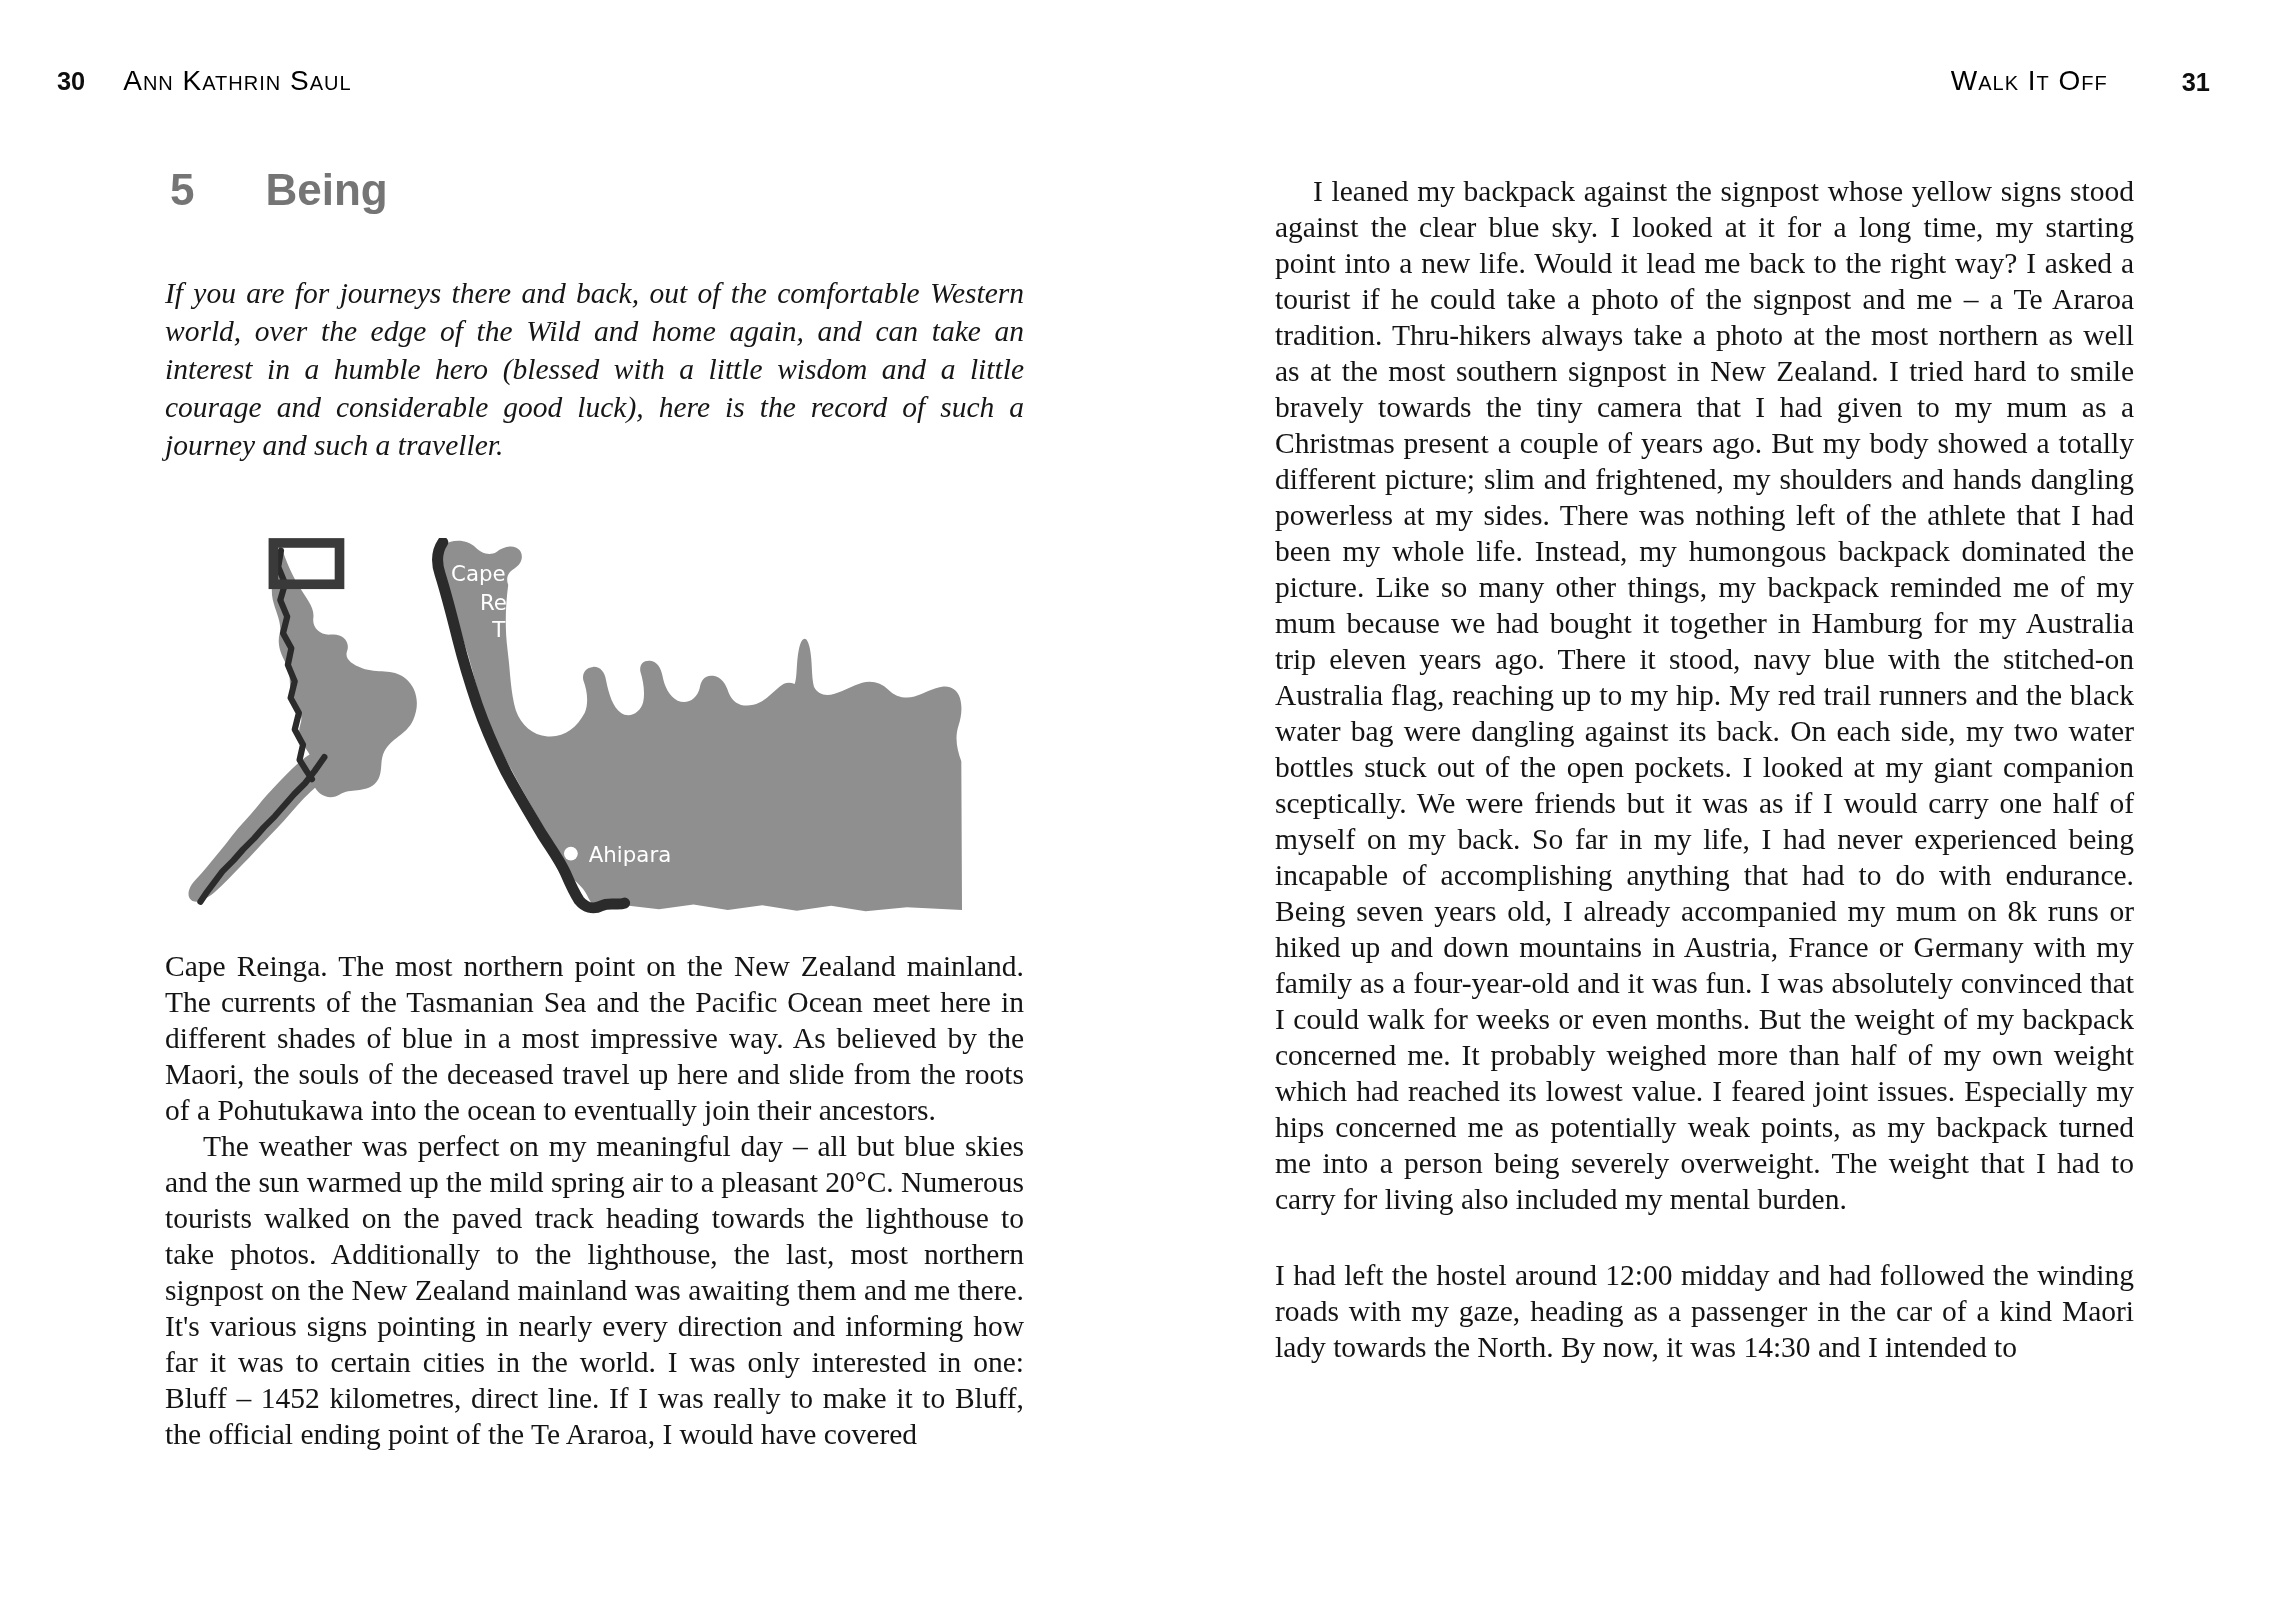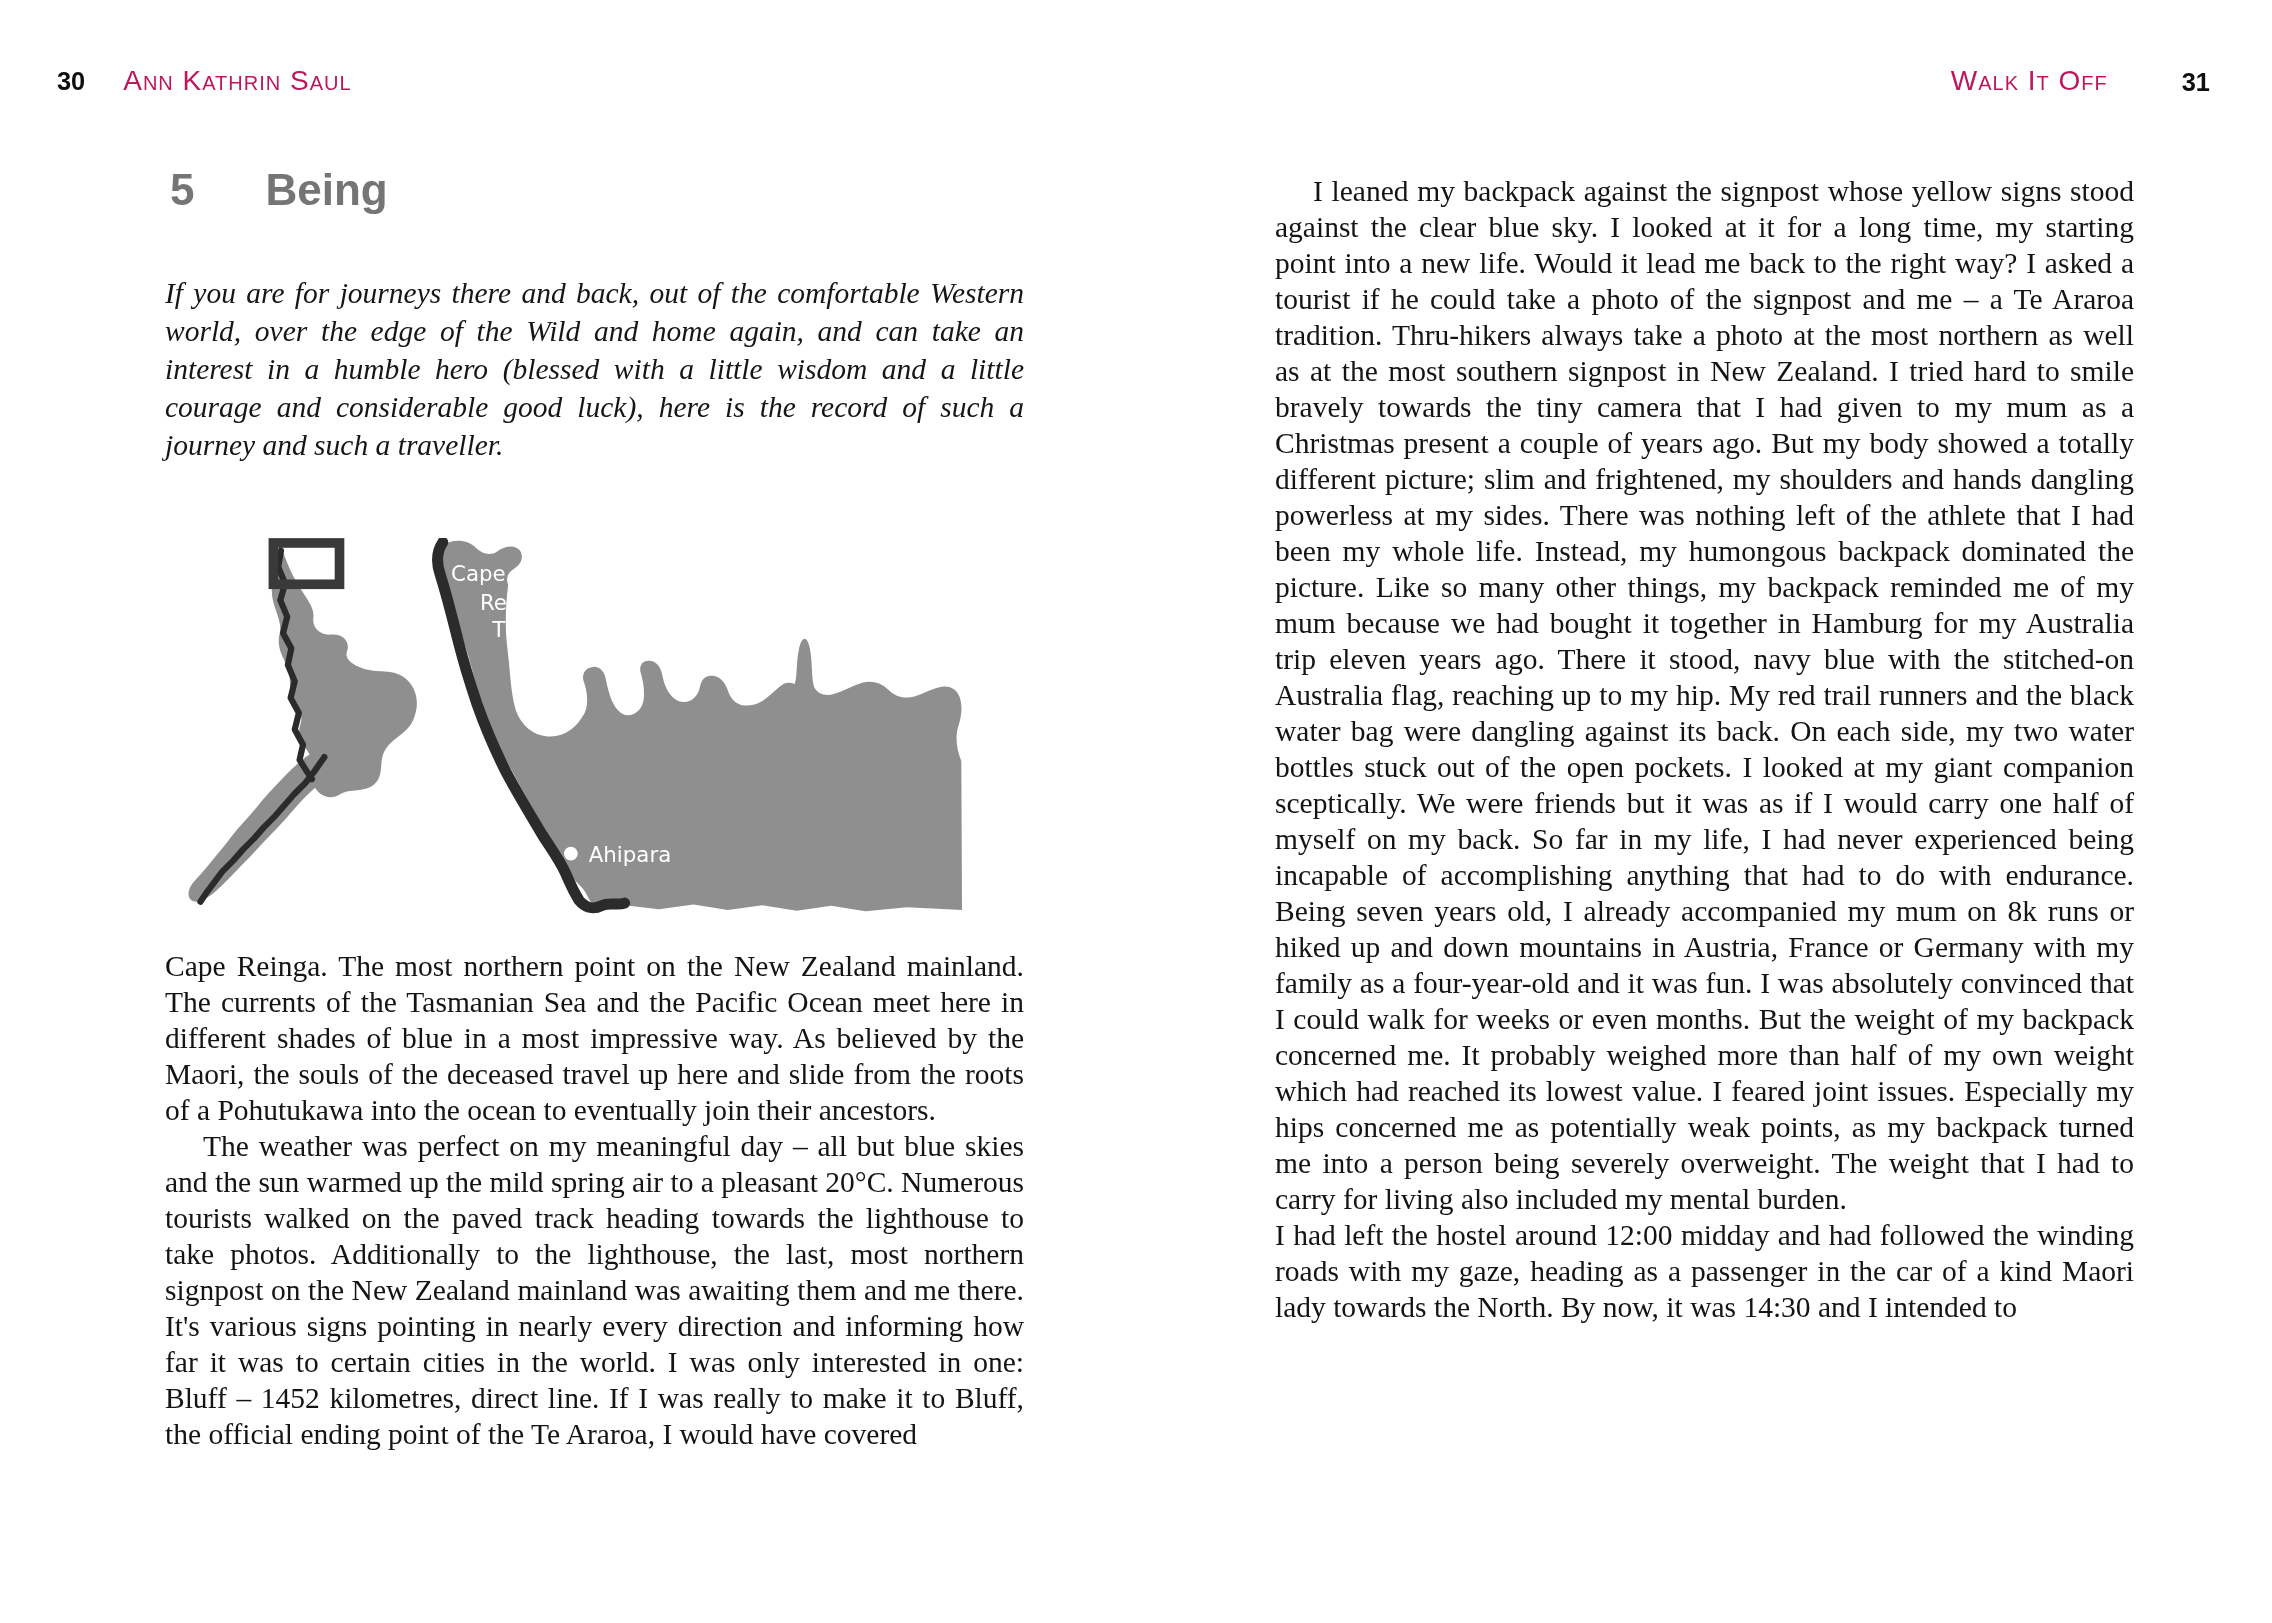--- a/index.html
+++ b/index.html
@@ -12,21 +12,21 @@
 
   
   .header-left  { left:57px;  top:65px; display:flex; gap:38px; align-items:baseline; }
   .header-right { top:65px; right:63px; display:flex; gap:74px; align-items:flex-end; }
   .pagenum {
     font-family:"Liberation Sans", sans-serif; font-weight:bold;
     font-size:25.4px; color:#0e0e0e;
   }
   .running {
     font-family:"Liberation Sans", sans-serif; font-variant:small-caps;
-    font-size:28px; letter-spacing:1px; color:#be185d;
+    font-size:28px; letter-spacing:1px; color:#000000;
   }
 
   
   .chapter {
     left:170px; top:165px; display:flex; gap:71px;
     font-family:"Liberation Sans", sans-serif; font-weight:600;
     font-size:44px; color:#757575;
   }
 
   
@@ -42,21 +42,21 @@
 
   
   .bodycol {
     width:859px; font-size:29.5px; line-height:36px;
     text-align:justify; color:#141414;
   }
   .body-left  { left:165px;  top:948px; }
   .body-right { left:1275px; top:173px;  }
   .bodycol p { margin:0; }
   .bodycol p.indent { text-indent:38px; }
-  .bodycol p.spaced { }
+  .bodycol p.spaced { margin-top:40px; }
 </style>
 </head>
 <body>
 
 <div class="abs header-left">
   <span class="pagenum">30</span>
   <span class="running">Ann Kathrin Saul</span>
 </div>
 
 <div class="abs header-right">

